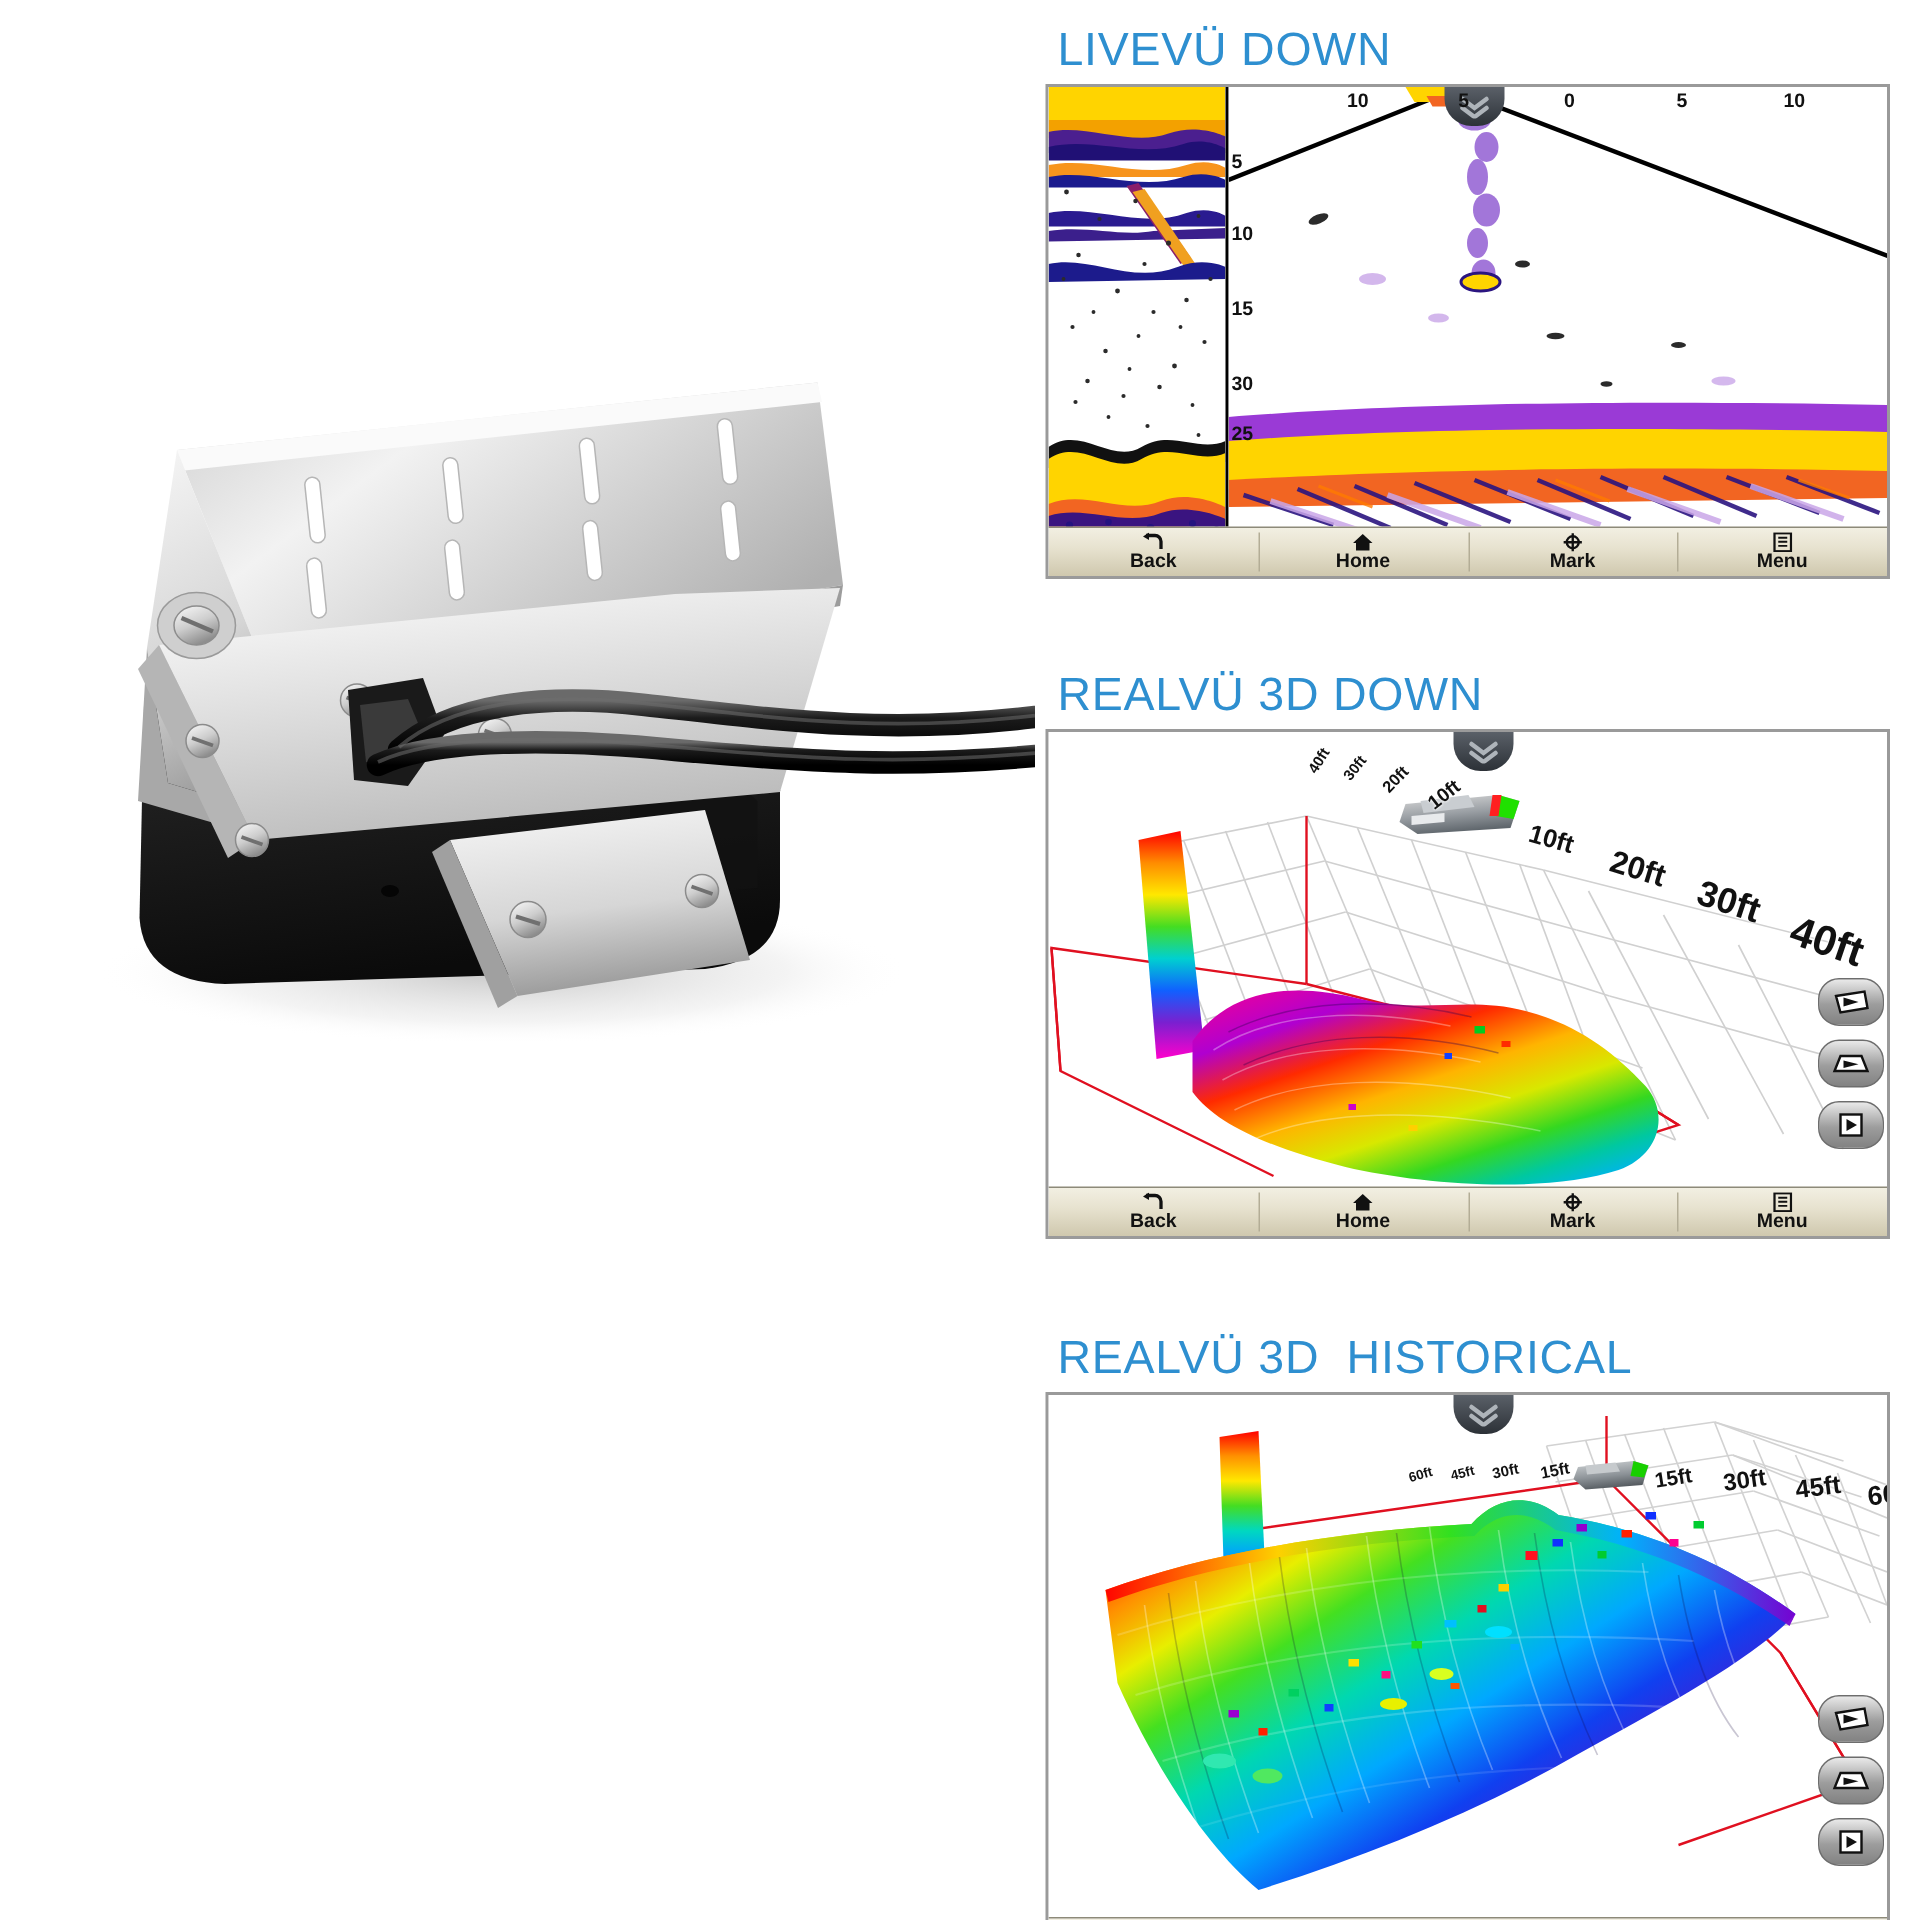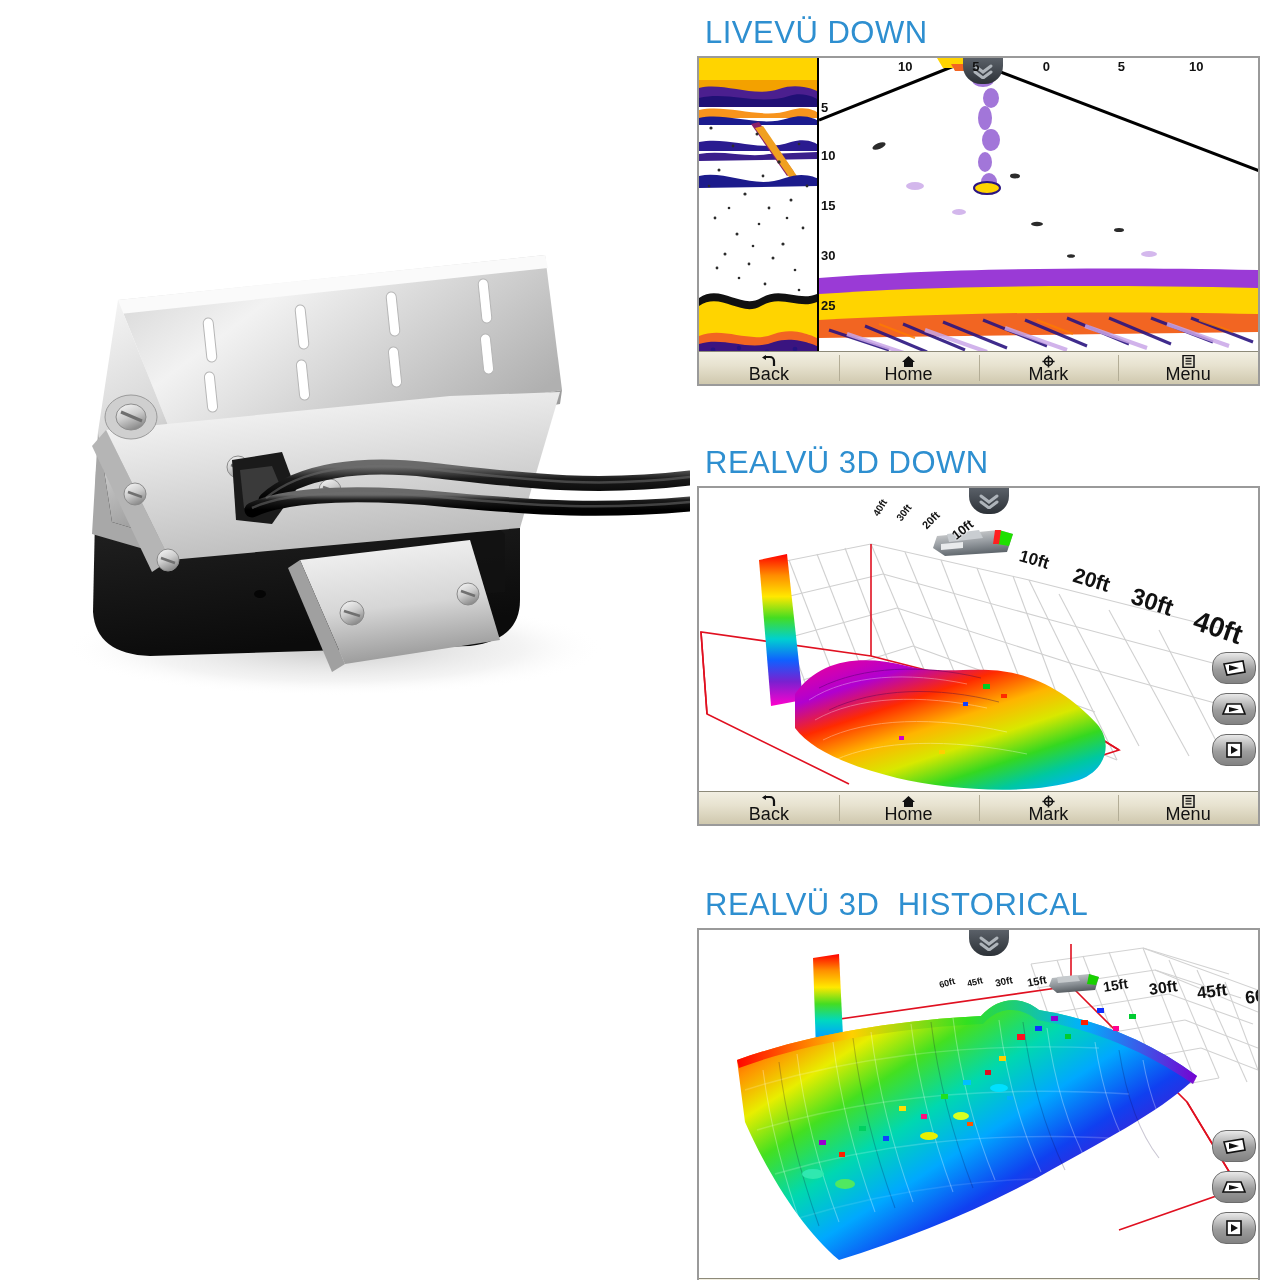--- a/index.html
+++ b/index.html
@@ -22,21 +22,21 @@
   .toolbar{position:absolute;left:0;bottom:0;width:100%;height:33px;
            display:flex;box-sizing:border-box;
            background:linear-gradient(#f2efe2 0%,#e7e2cf 42%,#cfc8ae 100%);
            border-top:1px solid #8d8a79;}
   .tb-btn{flex:1;display:flex;flex-direction:column;align-items:center;
           justify-content:center;position:relative;}
   .tb-btn + .tb-btn:before{content:"";position:absolute;left:0;top:3px;
           bottom:3px;width:1px;background:#b3ad96;}
   .tb-ico{height:13px;line-height:13px;font-size:13px;color:#111;}
   .tb-ico svg{display:block;}
-  .tb-lab{font-size:18px;font-weight:normal;color:#111;line-height:14px;
+  .tb-lab{font-size:13px;font-weight:bold;color:#111;line-height:14px;
           margin-top:-1px;}
 
   
   .chev-badge{position:absolute;width:40px;height:26px;
     background:linear-gradient(#5a6068,#2c3137);
     border-radius:0 0 18px 18px;display:flex;align-items:center;
     justify-content:center;}
   .chev-badge svg{display:block;}
 
   
@@ -322,21 +322,21 @@
       <span style="left:52%">0</span>
       <span style="left:69%">5</span>
       <span style="left:86%">10</span>
     </div>
 
     <div class="depth-scale">
       <span style="top:42px">5</span>
       <span style="top:90px">10</span>
       <span style="top:140px">15</span>
       <span style="top:190px">30</span>
-      <span style="top:240px">25</span>
+      <span style="top:223px">25</span>
     </div>
 
     <div class="chev-badge" style="left:264px;top:0;">
       <svg width="22" height="16" viewBox="0 0 22 16">
         <path d="M3,3 L11,9 L19,3" stroke="#aeb4ba" stroke-width="3" fill="none" stroke-linecap="round"></path>
         <path d="M3,9 L11,15 L19,9" stroke="#aeb4ba" stroke-width="3" fill="none" stroke-linecap="round"></path>
       </svg>
     </div>
 
     <div class="toolbar">

